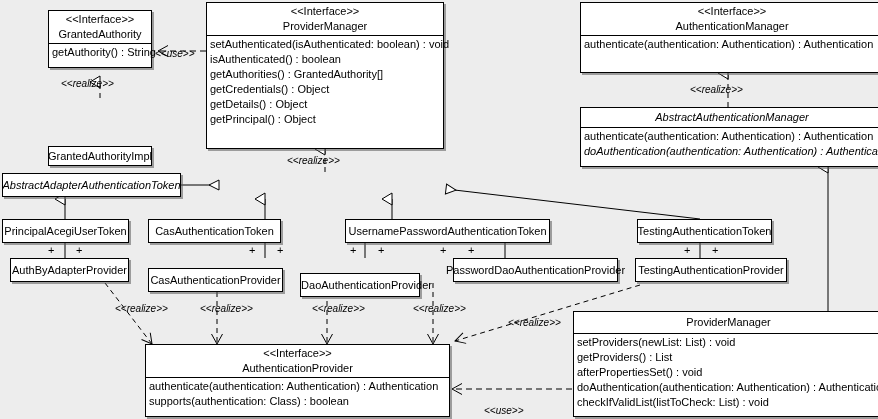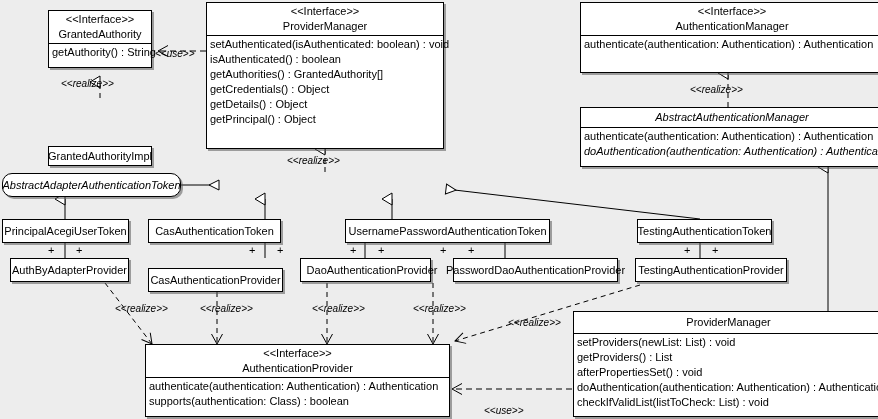--- a/index.html
+++ b/index.html
@@ -222,21 +222,21 @@
   <div class="box" style="left:580px;top:107px;width:304px;height:60px;">
     <div class="hdr" style="padding-top:4px;padding-bottom:4px;">
       <span class="cname italic">AbstractAuthenticationManager</span>
     </div>
     <div class="compart">
       <span class="op">authenticate(authentication: Authentication) : Authentication</span>
       <span class="op italic">doAuthentication(authentication: Authentication) : Authentication</span>
     </div>
   </div>
 
-  <div class="box simplebox italic" style="left:2px;top:173px;width:179px;height:24px;border-radius:10px;">
+  <div class="box simplebox italic" style="left:2px;top:173px;width:179px;height:24px;">
     <span>AbstractAdapterAuthenticationToken</span>
   </div>
 
 
   <div class="box simplebox" style="left:2px;top:219px;width:127px;height:24px;">
     <span>PrincipalAcegiUserToken</span>
   </div>
 
   <div class="box simplebox" style="left:148px;top:219px;width:133px;height:24px;">
     <span>CasAuthenticationToken</span>
@@ -251,21 +251,21 @@
   </div>
 
   <div class="box simplebox" style="left:10px;top:258px;width:119px;height:24px;justify-content:center;">
     <span>AuthByAdapterProvider</span>
   </div>
 
   <div class="box simplebox" style="left:148px;top:268px;width:135px;height:24px;">
     <span>CasAuthenticationProvider</span>
   </div>
 
-  <div class="box simplebox" style="left:300px;top:258px;width:131px;height:24px;padding-left:17px;">
+  <div class="box simplebox" style="left:300px;top:273px;width:120px;height:24px;padding-left:17px;">
     <span>DaoAuthenticationProvider</span>
   </div>
 
   <div class="box simplebox" style="left:434px;top:258px;width:165px;height:24px;margin-left:19px;">
     <span>PasswordDaoAuthenticationProvider</span>
   </div>
 
   <div class="box simplebox" style="left:635px;top:258px;width:152px;height:24px;">
     <span>TestingAuthenticationProvider</span>
   </div>

